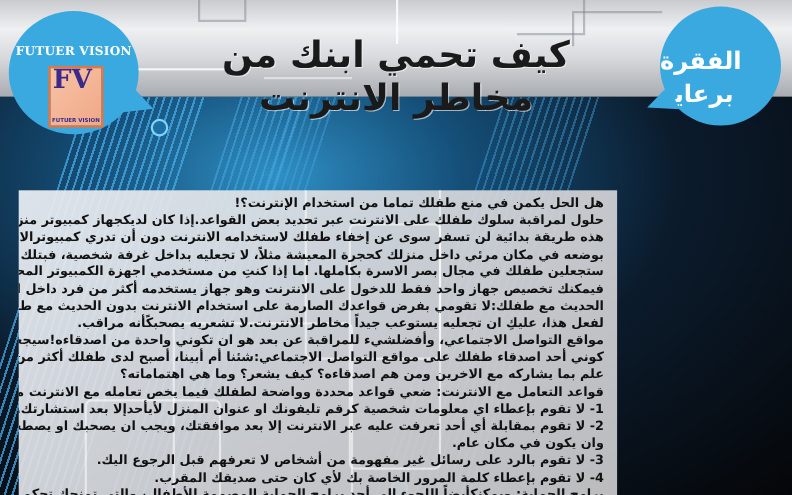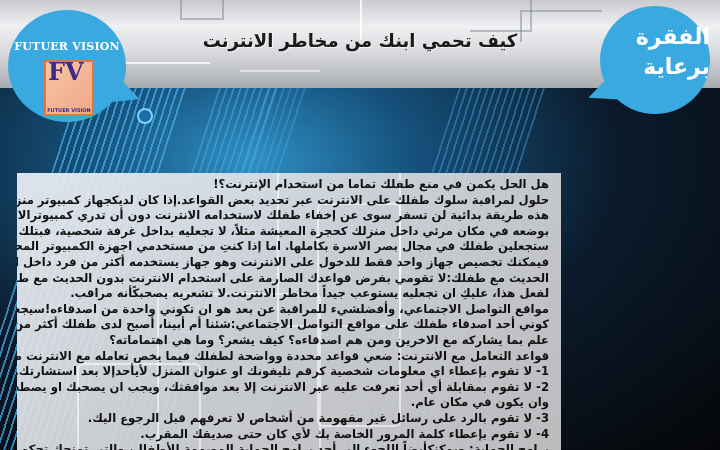--- a/index.html
+++ b/index.html
@@ -31,21 +31,21 @@
     transform: skewX(-18deg);
   }
   .circuit-zone .dot {
     position:absolute; width:12px; height:12px; border-radius:50%;
     border:2px solid #7fd4ff; background:#1d6ea3;
   }
 
   
   .page-title {
     position:absolute; left:150px; top:30px; width:420px; text-align:center;
-    font-family:"DejaVu Sans", sans-serif; font-weight:bold; font-size:18px;
+    font-family:"DejaVu Sans", sans-serif; font-weight:bold; font-size:33px;
     color:#1a1a1a; direction:rtl; letter-spacing:0;
     text-shadow: 1px 1px 0 rgba(255,255,255,0.6);
   }
 
   
   .bubble {
     position:absolute; border-radius:50%; background:#3aa9e0;
   }
   .bubble.left { left:8px; top:10px; width:118px; height:112px; }
   .bubble.left::after {
@@ -70,21 +70,21 @@
   }
   .brand-logo .fv {
     position:absolute; left:2px; top:-2px; font-family:"DejaVu Serif", serif; font-weight:bold;
     font-size:24px; color:#3b2a8c; line-height:1;
   }
   .brand-logo .sub {
     position:absolute; left:0; bottom:1px; width:100%; text-align:center;
     font-size:5px; color:#3b2a8c; font-weight:bold;
   }
   .sponsor-label {
-    position:absolute; left:0; top:16px; width:110px; text-align:right; direction:rtl;
+    position:absolute; left:0; top:36px; width:110px; text-align:left; direction:rtl;
     font-family:"DejaVu Sans", sans-serif; font-weight:bold; font-size:22px; color:#fff; line-height:30px;
   }
 
   
   .article-box {
     position:absolute; left:17px; top:125px; width:544px; height:313px;
     background:linear-gradient(135deg, rgba(232,236,242,0.95) 0%, rgba(214,216,220,0.93) 45%, rgba(196,196,198,0.95) 100%);
     box-sizing:border-box; padding:4px 12px 0 24px;
     overflow:hidden;
     margin-top:48px;

